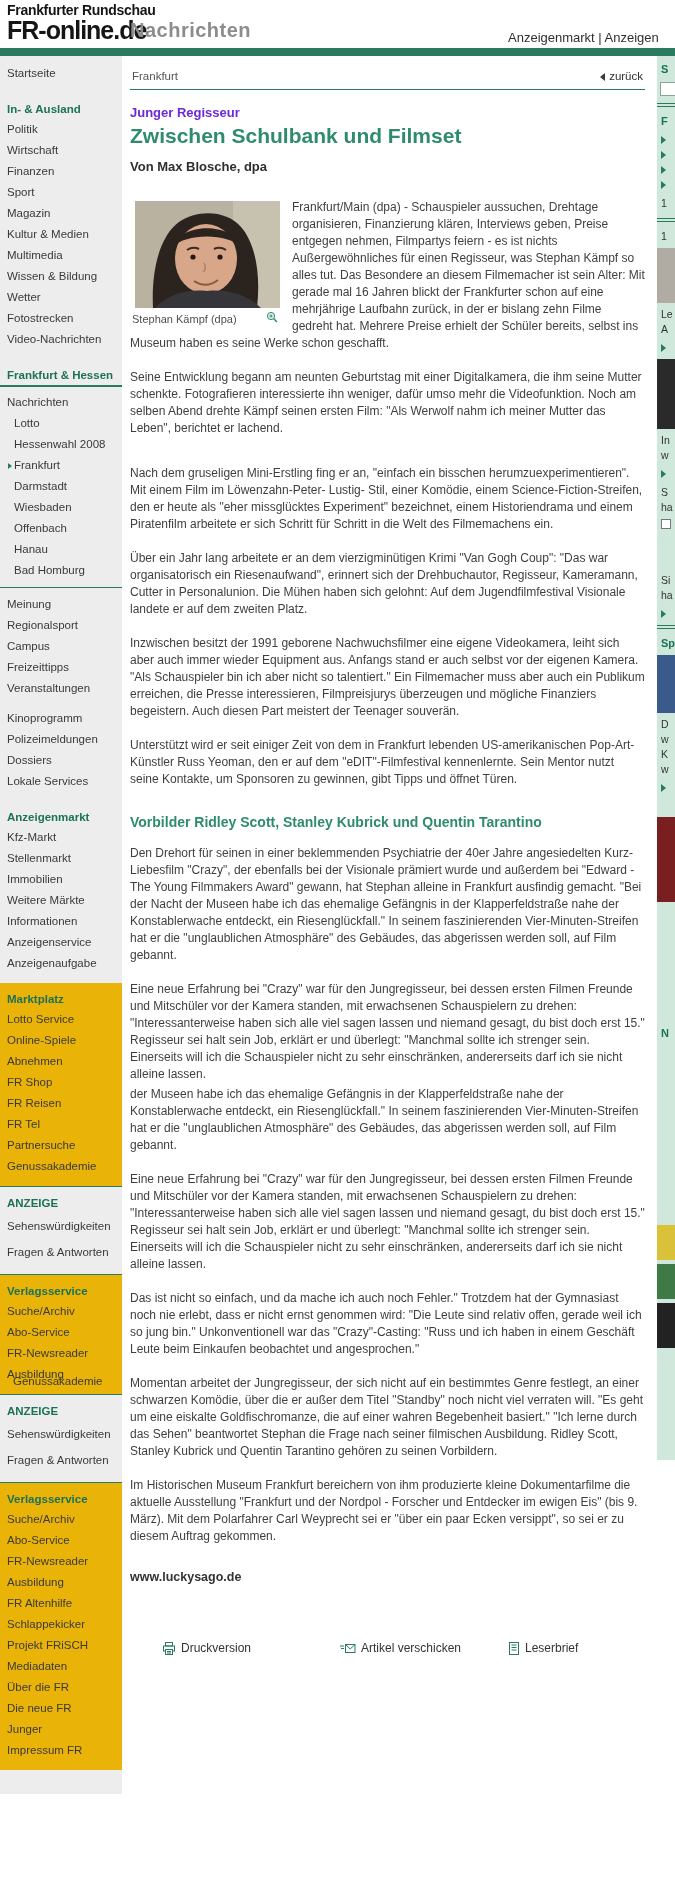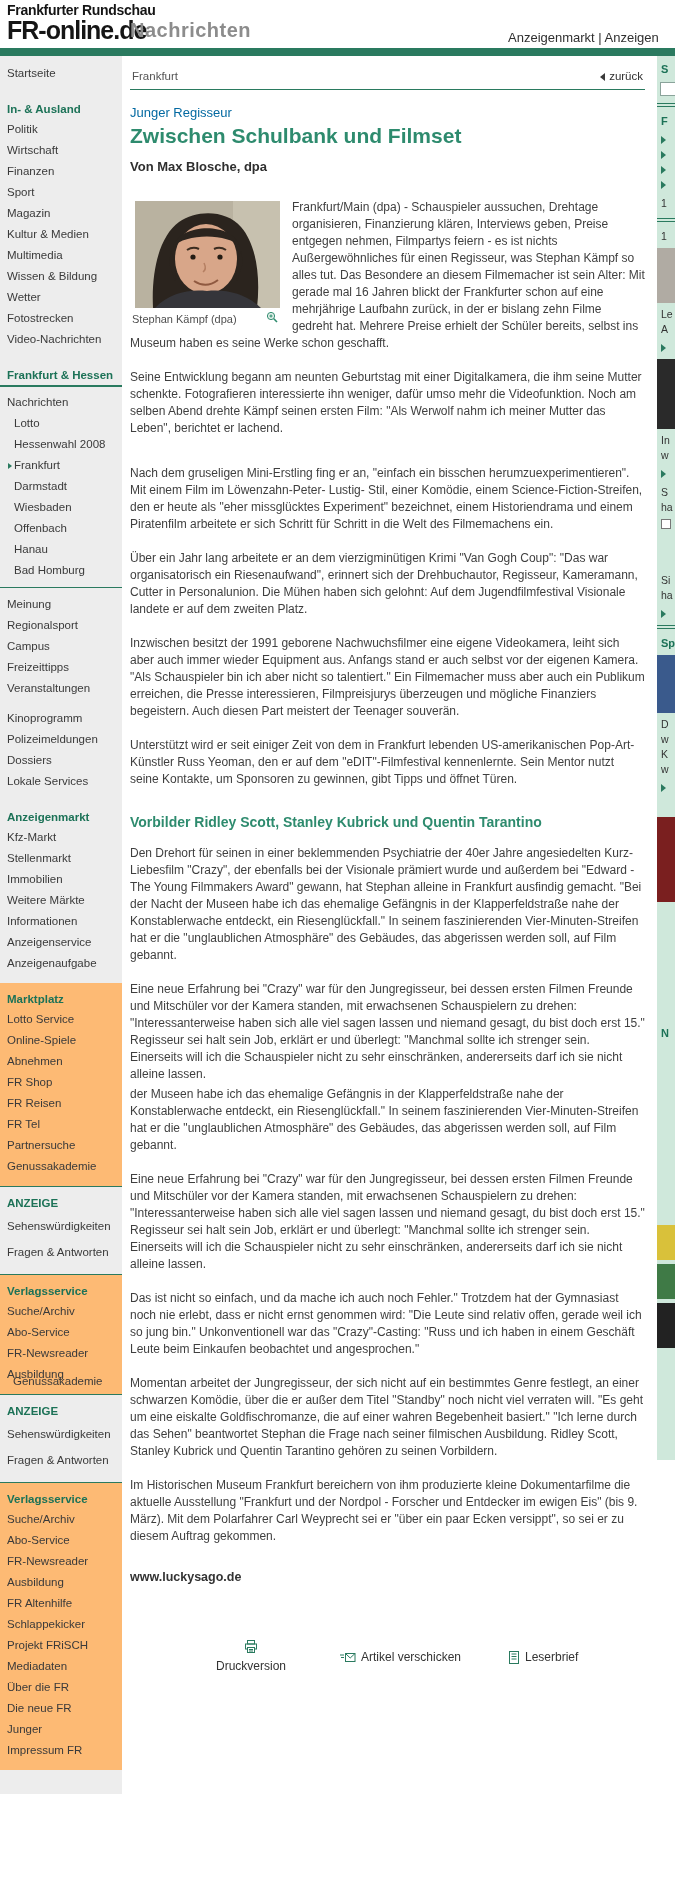--- a/index.html
+++ b/index.html
@@ -13,55 +13,55 @@
   .section-title{position:absolute;left:130px;top:19px;font-size:20px;font-weight:bold;
                  color:#8c8c8c;letter-spacing:0.5px;}
   .toplinks{position:absolute;left:508px;top:30px;font-size:13px;color:#2f2f2f;white-space:nowrap;}
   .greenbar{height:8px;background:#2a7a5f;}
   
   .content{display:flex;align-items:flex-start;}
   
   .sidebar{width:122px;flex:none;background:#ededed;font-size:11.5px;color:#3a3a3a;padding-bottom:24px;}
   .sb-group{padding:7px 0 9px 0;}
   .sb-rule{border-top:1px solid #2a7a5f;}
-  .sb-green{background:#fdba74;}
+  .sb-green{background:#eab308;}
   .sb-head{font-weight:bold;color:#1c7257;padding:3px 0 4px 7px;font-size:11.5px;}
   .sb-head-rule{border-bottom:2px solid #2a7a5f;margin-bottom:5px;}
   .sb-item{padding-left:7px;line-height:21px;cursor:pointer;position:relative;white-space:nowrap;}
   .sb-item.ind{padding-left:14px;}
   .sb-ad .sb-item{line-height:26px;}
   .sb-div{border-top:1px solid #2a7a5f;margin:6px 0;}
   .sb-gap{height:9px;}
   .tri{display:inline-block;width:0;height:0;border-left:4px solid #2a7a5f;
        border-top:3px solid transparent;border-bottom:3px solid transparent;margin:0 2px 0 -6px;}
   .ghost{position:absolute;left:13px;top:7px;}
   
   .main{width:535px;flex:none;box-sizing:border-box;padding:6px 12px 24px 8px;
         font-size:12px;line-height:17px;color:#3f3f3f;}
   .crumbs{display:flex;justify-content:space-between;align-items:center;
           border-bottom:1px solid #2a7a5f;padding:6px 2px 4px 2px;font-size:11.5px;
           color:#555;margin-bottom:14px;}
   .back{color:#2f2f2f;cursor:pointer;display:flex;align-items:center;gap:4px;}
   .tri-l{display:inline-block;width:0;height:0;border-right:5px solid #3a3a3a;
          border-top:4px solid transparent;border-bottom:4px solid transparent;}
-  .kicker{font-size:13px;font-weight:normal;color:#0369a1;}
+  .kicker{font-size:13px;font-weight:bold;color:#6d28d9;}
   h1.title{font-size:21px;font-weight:bold;color:#2e8b6e;margin:3px 0 10px 0;line-height:24px;}
   .byline{font-size:13px;font-weight:bold;color:#2f2f2f;margin:0 0 24px 0;}
   .figure{float:left;width:150px;margin:2px 12px 2px 0;}
   .photo{width:145px;height:107px;margin-left:5px;display:block;cursor:pointer;}
   .cap{display:flex;justify-content:space-between;align-items:center;font-size:11px;
        color:#4f4f4f;padding:3px 2px 0 2px;}
   .body-p{margin:0 0 17px 0;}
   .gap-lg{margin-top:28px;}
   .p-overlap{margin-top:-14px;}
   h2.sub{font-size:14px;font-weight:bold;color:#2e8b6e;margin:26px 0 14px 0;}
   .weblink{font-weight:bold;color:#333;margin:24px 0 0 0;font-size:12.5px;cursor:pointer;}
   .art-footer{display:flex;margin-top:54px;font-size:12px;color:#333;align-items:center;}
   .art-footer .fl{display:flex;align-items:center;gap:5px;cursor:pointer;}
-  .fl1{margin-left:32px;width:178px;flex-direction:column;}
+  .fl1{margin-left:32px;width:178px;}
   .fl2{width:168px;}
   
   .rail{width:18px;flex:none;background:#cfe8db;height:1404px;overflow:hidden;
         padding-top:6px;box-sizing:border-box;}
   .r-head{font-weight:bold;color:#1c7257;font-size:11px;padding-left:4px;line-height:15px;}
   .r-text{font-size:10.5px;color:#333;padding-left:4px;line-height:15px;white-space:nowrap;}
   .r-input{width:22px;height:12px;background:#fff;border:1px solid #8aa39a;margin:5px 0 5px 3px;}
   .r-div{border-top:1px solid #2a7a5f;border-bottom:1px solid #2a7a5f;height:2px;margin:7px 0;}
   .r-arrow{width:0;height:0;border-left:5px solid #2a7a5f;border-top:4px solid transparent;
            border-bottom:4px solid transparent;margin:7px 0 7px 4px;}

